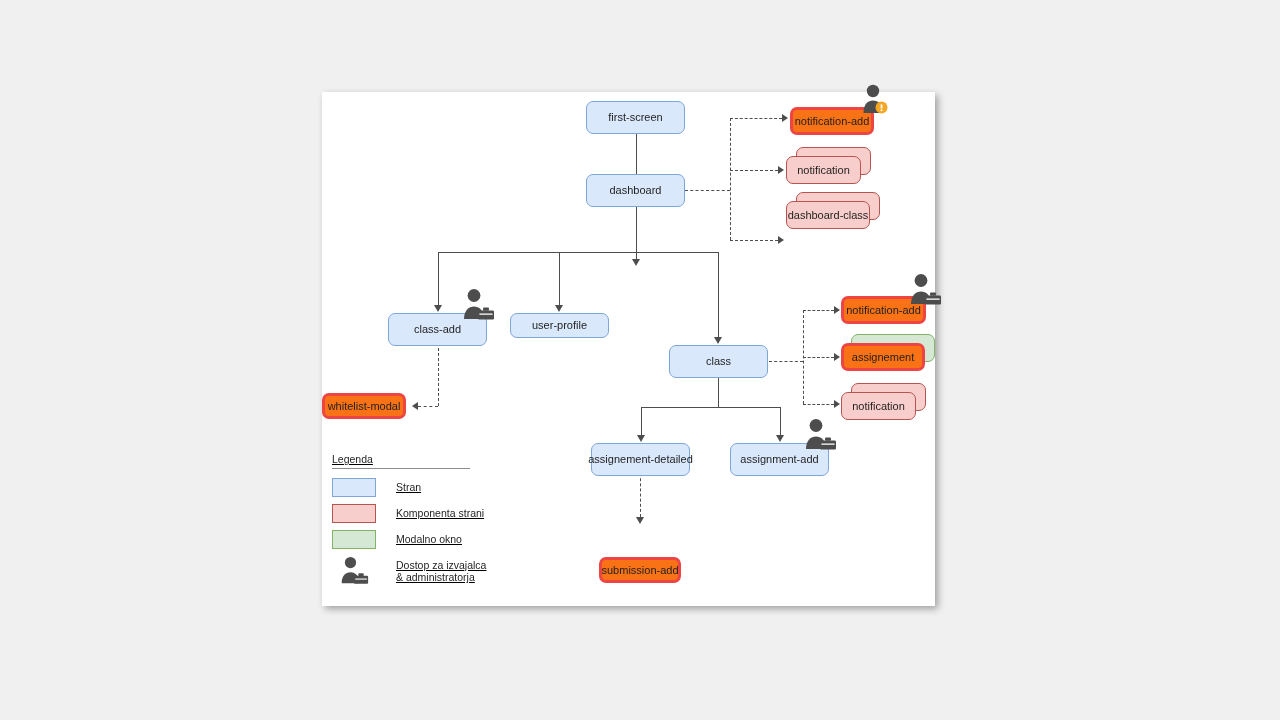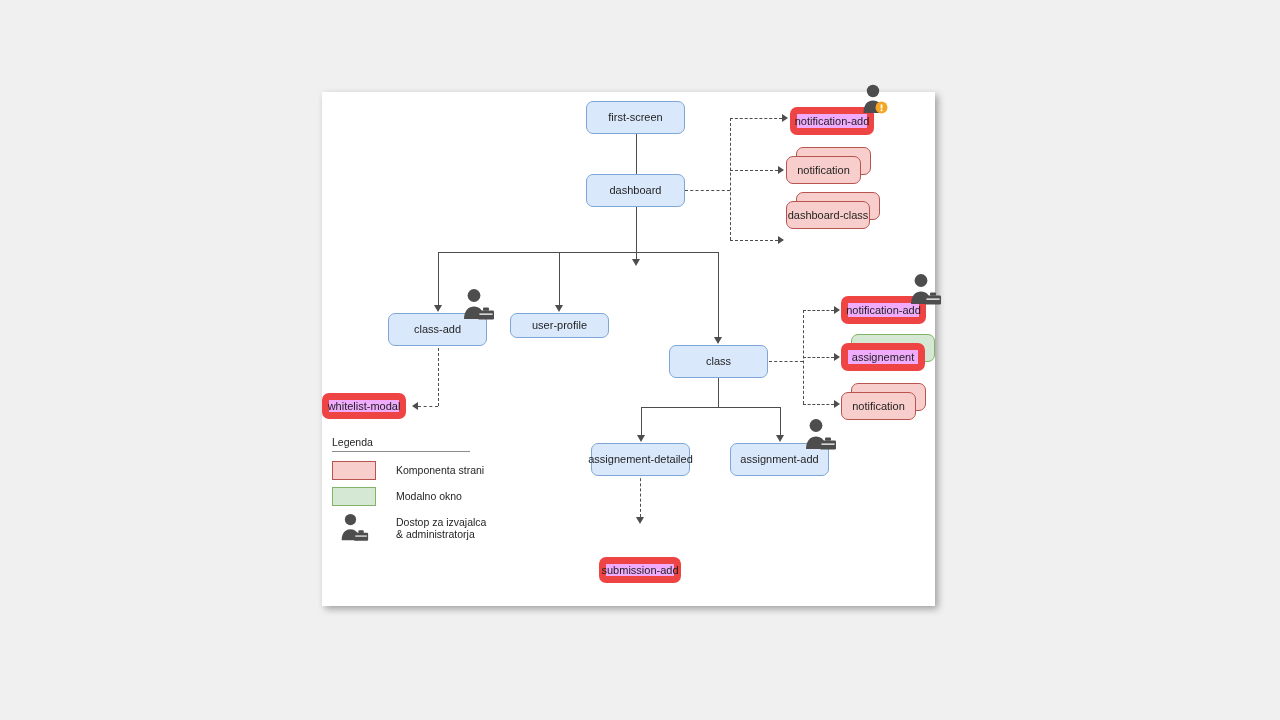--- a/index.html
+++ b/index.html
@@ -21,21 +21,21 @@
     box-sizing:border-box;
     display:flex;align-items:center;justify-content:center;
     font-size:11px;
     color:#1f1f1f;
     border-radius:7px;
     text-align:center;
     line-height:1.1;
     white-space:nowrap;
   }
   .page{ background:#dae8fc; border:1px solid #7ea6d8; }
-  .modal{ background:#f0abfc; border:7px solid #ef4444; }
+  .modal{ background:#f97316; border:3px solid #ef4444; }
   .comp{ background:#f8cecc; border:1px solid #b85450; }
 
   
   .stack{ position:absolute; }
   .stack .back{
     position:absolute;
     box-sizing:border-box;
     border-radius:7px;
     left:10px;top:-9px;
     width:100%;height:100%;
@@ -65,21 +65,21 @@
   }
   .arrow-left{
     border-top:4px solid transparent;
     border-bottom:4px solid transparent;
     border-right:6px solid #4d4d4d;
   }
 
   .usericon{ position:absolute; }
 
   
-  #legend{ position:absolute; left:10px; top:344px; width:200px; }
+  #legend{ position:absolute; left:10px; top:361px; width:200px;text-decoration:underline; }
   #legend .title{ font-size:10.5px; color:#1f1f1f; padding-bottom:3px; }
   #legend .rule{ width:138px;height:1px;background:#8c8c8c; margin-bottom:9px;}
   .lrow{ display:flex; align-items:center; margin-bottom:7px; }
   .swatch{ width:44px;height:19px; box-sizing:border-box; margin-right:20px;}
   .sw-page{ background:#dae8fc;border:1px solid #7ea6d8; }
   .sw-comp{ background:#f8cecc;border:1px solid #b85450; }
   .sw-modal{ background:#d5e8d4;border:1px solid #82b366; }
   .ltext{ font-size:10.5px; color:#1f1f1f; line-height:1.18; }
   .licon{ width:44px; margin-right:20px; display:flex; justify-content:center;}
 </style>
@@ -247,20 +247,24 @@
   </div>
 
   <div class="node modal" style="left:277px;top:431px;width:82px;height:26px;margin-top:34px;">
     <span>submission-add</span>
   </div>
 
   <div id="legend">
     <div class="title">Legenda</div>
     <div class="rule"></div>
 
+    <div class="lrow">
+      <div class="swatch sw-page"></div>
+      <div class="ltext">Stran</div>
+    </div>
 
     <div class="lrow">
       <div class="swatch sw-comp"></div>
       <div class="ltext">Komponenta strani</div>
     </div>
 
     <div class="lrow">
       <div class="swatch sw-modal"></div>
       <div class="ltext">Modalno okno</div>
     </div>

